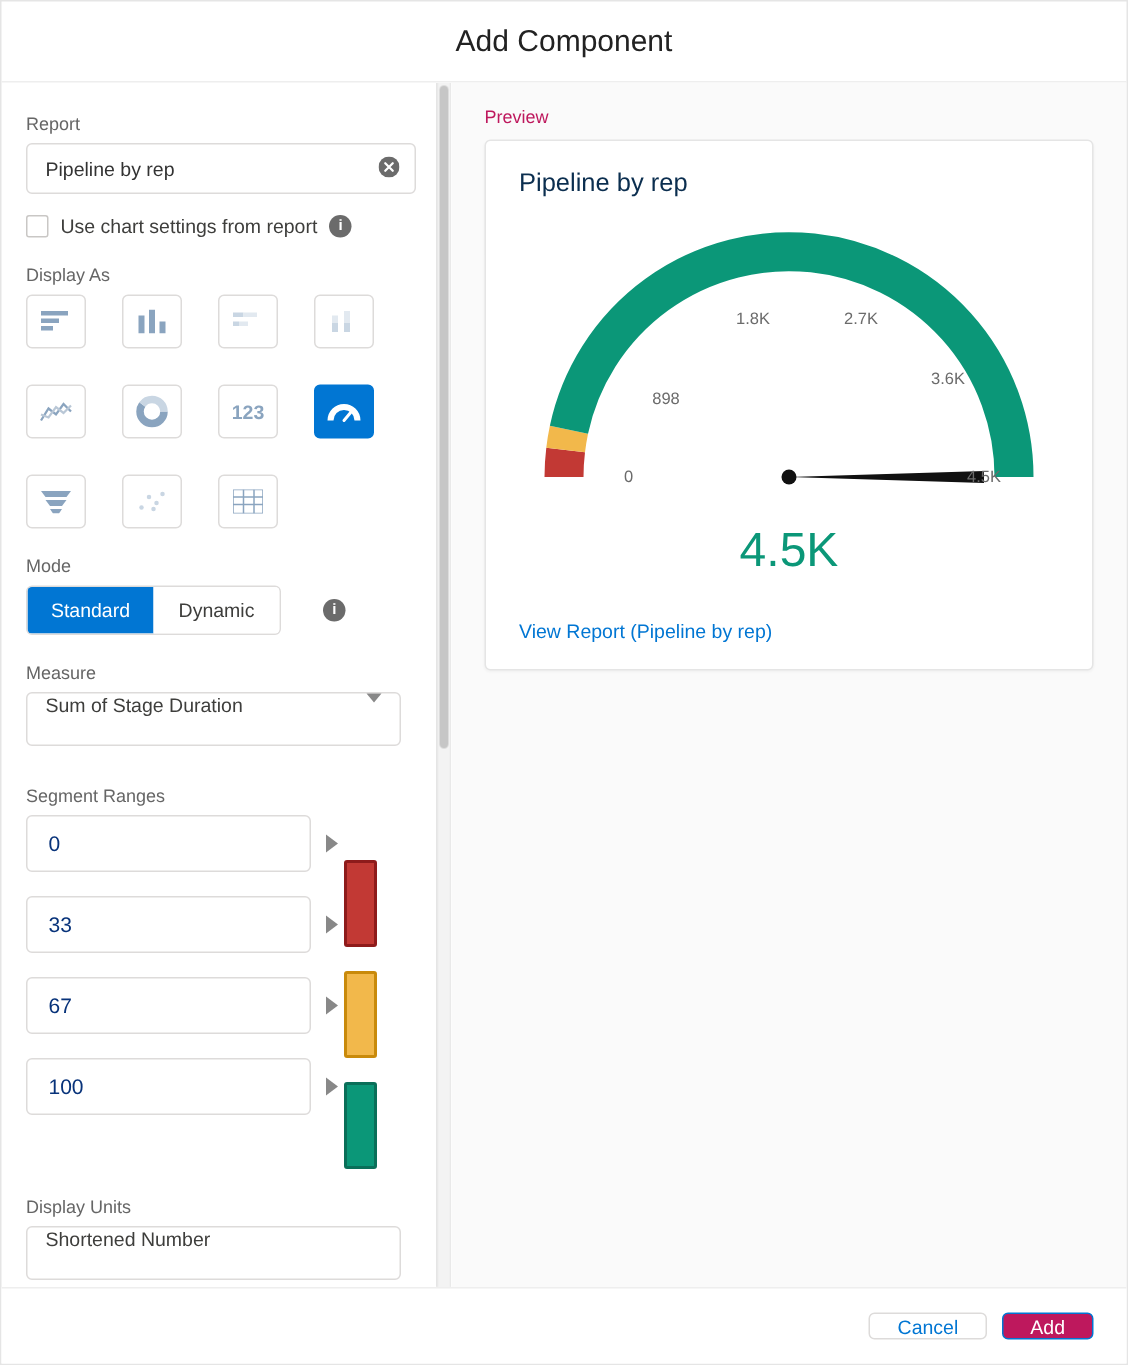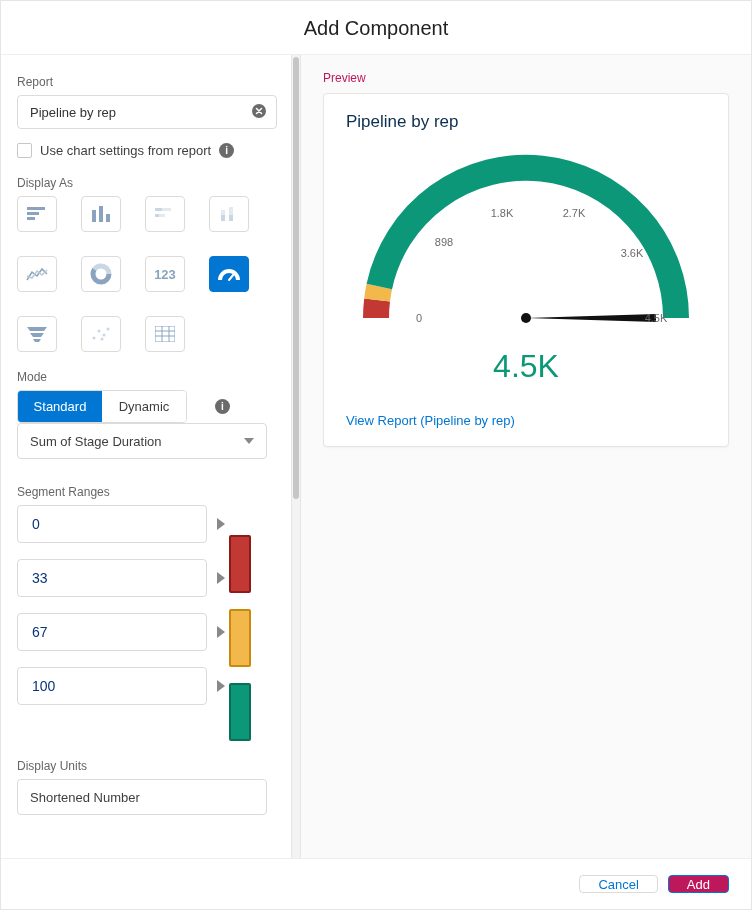--- a/index.html
+++ b/index.html
@@ -20,21 +20,21 @@
   .checkbox { width:15px; height:15px; border:1px solid #c9c7c5; border-radius:2px; background:#fff; }
   .info { width:15px; height:15px; border-radius:50%; background:#6b6b6b; color:#fff; display:flex; align-items:center; justify-content:center; font-size:10px; font-weight:bold; }
   .chart-grid { display:flex; flex-wrap:wrap; gap:24px; margin-top:6px; width: 236px;}
   .chip { width:40px; height:36px; border:1px solid #dddbda; border-radius:4px; background:#fff; display:flex; align-items:center; justify-content:center; }
   .chip.selected { background:#0176d3; border-color:#0176d3; }
   .chip svg { display:block; }
   .seg-btns { display:flex; border:1px solid #dddbda; border-radius:4px; overflow:hidden; width:170px; }
   .seg-btn { flex:1; text-align:center; padding:8px 0; font-size:13px; cursor:pointer; background:#fff; }
   .seg-btn.active { background:#0176d3; color:#fff; }
   .mode-row { display:flex; align-items:center; gap:28px; }
-  .select { display:flex; align-items:center; justify-content:space-between; border:1px solid #dddbda; border-radius:4px; height:36px; padding:0 12px; background:#fff; width:250px;}
+  .select { display:flex; justify-content:space-between; border:1px solid #dddbda; border-radius:4px; height:36px; padding:0 12px; background:#fff; width:250px;}
   .chev { width:0;height:0;border-left:5px solid transparent;border-right:5px solid transparent;border-top:6px solid #888;}
   .range-row { display:flex; align-items:center; gap:10px; margin-bottom:12px;}
   .range-input { border:1px solid #dddbda; border-radius:4px; height:38px; padding:0 12px; background:#fff; width:190px; display:flex; align-items:center;}
   .range-input input { border:none; outline:none; width:100%; font-size:14px; color:#08337a;}
   .tri { width:0;height:0;border-top:6px solid transparent;border-bottom:6px solid transparent;border-left:8px solid #888;}
   .color-col { display:flex; flex-direction:column; gap:16px; margin-left:4px; padding-top:30px;}
   .swatch { width:22px; height:58px; border-radius:2px;}
   .swatch.red { background:#c23934; border:2px solid #8e1b1b;}
   .swatch.amber { background:#f2b84b; border:2px solid #c98a0b;}
   .ranges-wrap { display:flex; }
@@ -160,20 +160,21 @@
 
       <div class="label section-gap">Mode</div>
       <div class="mode-row">
         <div class="seg-btns">
           <div class="seg-btn active">Standard</div>
           <div class="seg-btn">Dynamic</div>
         </div>
         <span class="info">i</span>
       </div>
 
+      <div class="label section-gap">Measure</div>
       <div class="select">
         <span>Sum of Stage Duration</span>
         <span class="chev"></span>
       </div>
 
       <div class="label section-gap" style="margin-top:26px">Segment Ranges</div>
       <div class="ranges-wrap">
         <div class="ranges-left">
           <div class="range-row">
             <div class="range-input">
@@ -227,21 +228,21 @@
           <svg width="360" height="200" viewBox="0 0 360 200">
 
             <path d="M 30 180 A 150 150 0 0 1 31.1 162" fill="none" stroke="#c23934" stroke-width="26" stroke-linecap="butt"></path>
             <path d="M 31.1 162 A 150 150 0 0 1 33.3 148.5" fill="none" stroke="#f2b84b" stroke-width="26" stroke-linecap="butt"></path>
             <path d="M 33.3 148.5 A 150 150 0 0 1 330 180" fill="none" stroke="#0b9778" stroke-width="26" stroke-linecap="butt"></path>
 
             <polygon points="180,180 310,176 310,184" fill="#111"></polygon>
             <circle cx="180" cy="180" r="5" fill="#111"></circle>
           </svg>
           <span class="tick" style="left:73px; top:180px">0</span>
-          <span class="tick" style="left:98px; top:104px">898</span>
+          <span class="tick" style="left:98px; top:128px">898</span>
           <span class="tick" style="left:156px; top:75px">1.8K</span>
           <span class="tick" style="left:228px; top:75px">2.7K</span>
           <span class="tick" style="left:286px; top:115px">3.6K</span>
           <span class="tick" style="left:310px; top:180px">4.5K</span>
         </div>
         <div class="gauge-value">4.5K</div>
 
         <a class="view-link">View Report (Pipeline by rep)</a>
       </div>
     </div>

